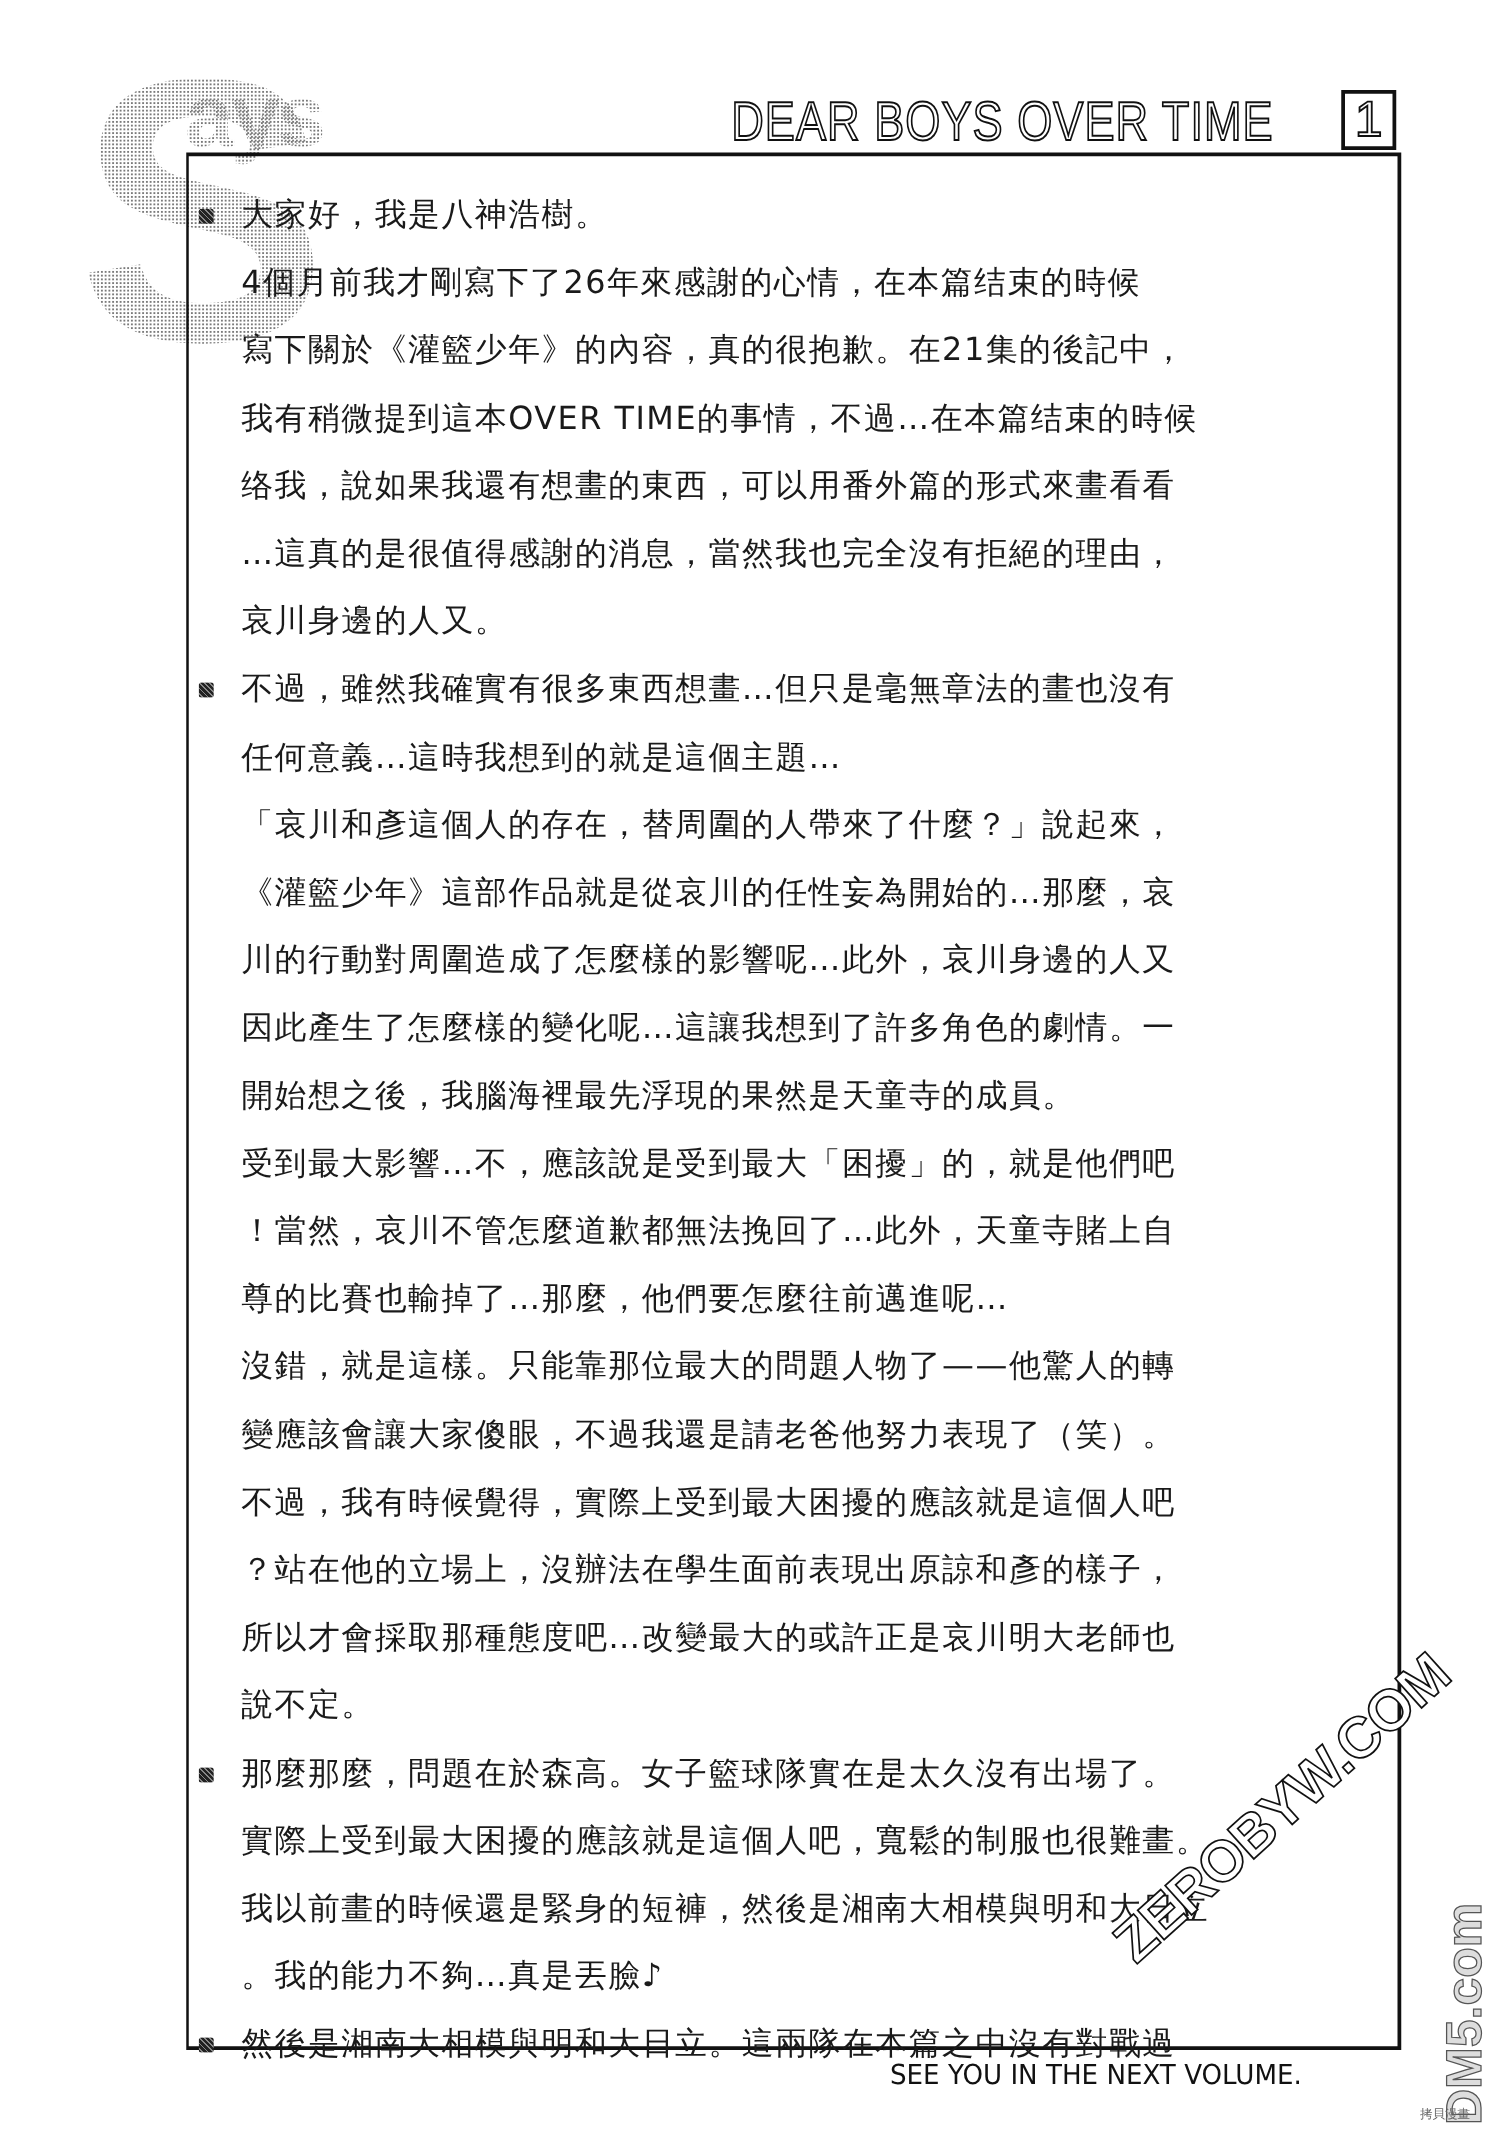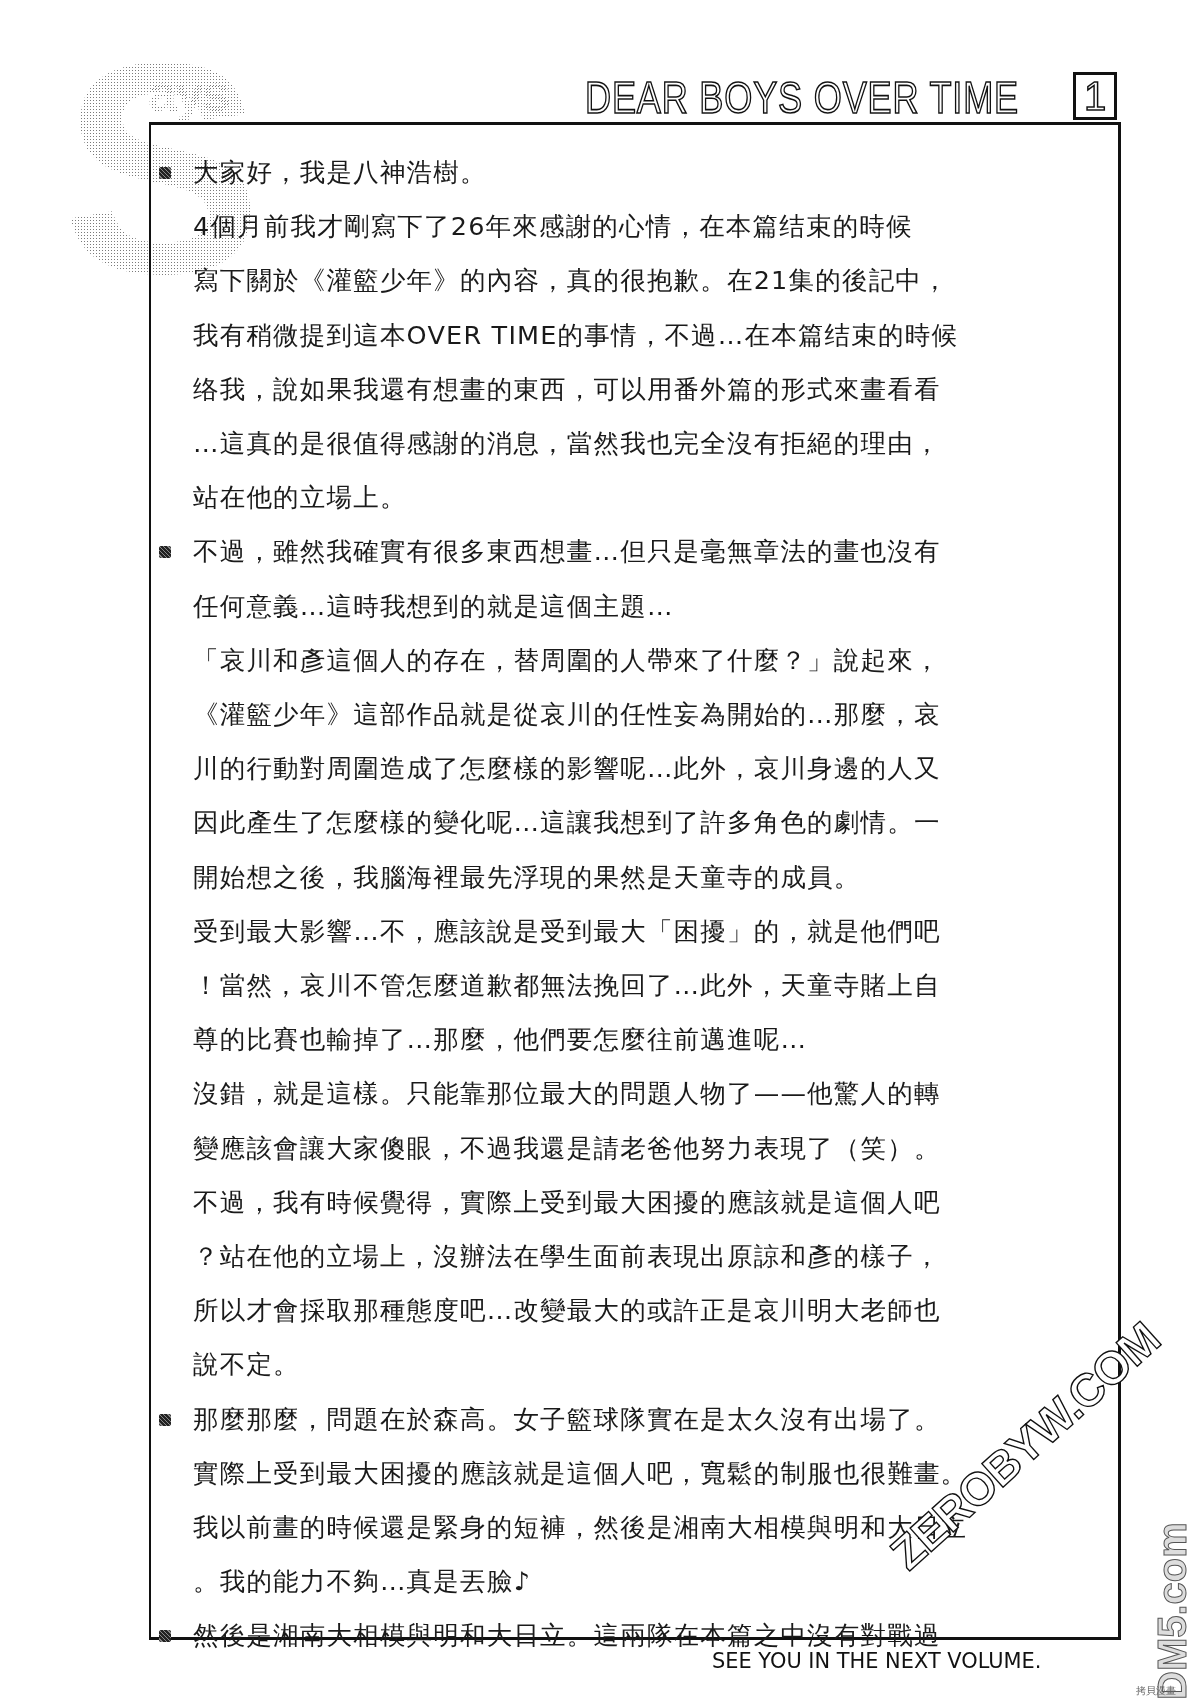--- a/index.html
+++ b/index.html
@@ -9,21 +9,21 @@
     font-family: "Liberation Sans", sans-serif; font-weight: bold;
     font-size: 300px; line-height: 300px; color: #9a9a9a;
     background-image: radial-gradient(#7a7a7a 0.8px, transparent 0.9px);
     background-size: 3px 3px;
     -webkit-background-clip: text; background-clip: text;
     -webkit-text-fill-color: transparent;
   }
   .ays {
     position: absolute; left: 148px; top: 52px;
     font-family: "Liberation Sans", sans-serif; font-weight: bold;
-    font-size: 52px; line-height: 82px; letter-spacing: -2px;
+    font-size: 70px; line-height: 82px; letter-spacing: -2px;
     color: #9a9a9a;
     background-image: radial-gradient(#777 0.8px, transparent 0.9px);
     background-size: 3px 3px;
     -webkit-background-clip: text; background-clip: text;
     -webkit-text-fill-color: transparent;
   }
   .series-title {
     position: absolute; left: 585px; top: 76px;
     font-family: "Liberation Sans", sans-serif; font-size: 44px; line-height: 44px;
     letter-spacing: 1px; color: #ffffff;
@@ -80,21 +80,21 @@
 
 <div class="big-s">S</div>
 <div class="ays">ays</div>
 
 <div class="series-title">DEAR BOYS OVER TIME</div>
 <div class="volume-box">1</div>
 
 <div class="content-box"></div>
 
 <div class="body-text" id="body-text">
-    <div class="para"><span class="bullet"></span><div>大家好，我是八神浩樹。</div><div>4個月前我才剛寫下了26年來感謝的心情，在本篇结束的時候</div><div>寫下關於《灌籃少年》的內容，真的很抱歉。在21集的後記中，</div><div>我有稍微提到這本OVER TIME的事情，不過…在本篇结束的時候</div><div>络我，說如果我還有想畫的東西，可以用番外篇的形式來畫看看</div><div>…這真的是很值得感謝的消息，當然我也完全沒有拒絕的理由，</div><div>站在他的立場上。</div></div>
+    <div class="para"><span class="bullet"></span><div>大家好，我是八神浩樹。</div><div>4個月前我才剛寫下了26年來感謝的心情，在本篇结束的時候</div><div>寫下關於《灌籃少年》的內容，真的很抱歉。在21集的後記中，</div><div>我有稍微提到這本OVER TIME的事情，不過…在本篇结束的時候</div><div>络我，說如果我還有想畫的東西，可以用番外篇的形式來畫看看</div><div>…這真的是很值得感謝的消息，當然我也完全沒有拒絕的理由，</div><div>哀川身邊的人又。</div></div>
     <div class="para"><span class="bullet"></span><div>不過，雖然我確實有很多東西想畫…但只是毫無章法的畫也沒有</div><div>任何意義…這時我想到的就是這個主題…</div><div>「哀川和彥這個人的存在，替周圍的人帶來了什麼？」說起來，</div><div>《灌籃少年》這部作品就是從哀川的任性妄為開始的…那麼，哀</div><div>川的行動對周圍造成了怎麼樣的影響呢…此外，哀川身邊的人又</div><div>因此產生了怎麼樣的變化呢…這讓我想到了許多角色的劇情。一</div><div>開始想之後，我腦海裡最先浮現的果然是天童寺的成員。</div><div>受到最大影響…不，應該說是受到最大「困擾」的，就是他們吧</div><div>！當然，哀川不管怎麼道歉都無法挽回了…此外，天童寺賭上自</div><div>尊的比賽也輸掉了…那麼，他們要怎麼往前邁進呢…</div><div>沒錯，就是這樣。只能靠那位最大的問題人物了——他驚人的轉</div><div>變應該會讓大家傻眼，不過我還是請老爸他努力表現了（笑）。</div><div>不過，我有時候覺得，實際上受到最大困擾的應該就是這個人吧</div><div>？站在他的立場上，沒辦法在學生面前表現出原諒和彥的樣子，</div><div>所以才會採取那種態度吧…改變最大的或許正是哀川明大老師也</div><div>說不定。</div></div>
     <div class="para"><span class="bullet"></span><div>那麼那麼，問題在於森高。女子籃球隊實在是太久沒有出場了。</div><div>實際上受到最大困擾的應該就是這個人吧，寬鬆的制服也很難畫。</div><div>我以前畫的時候還是緊身的短褲，然後是湘南大相模與明和大日立</div><div>。我的能力不夠…真是丟臉♪</div></div>
     <div class="para"><span class="bullet"></span><div>然後是湘南大相模與明和大日立。這兩隊在本篇之中沒有對戰過</div></div>
   </div>
 
 <div class="closing">SEE YOU IN THE NEXT VOLUME.</div>
 
 <div class="watermark-zero">ZEROBYW.COM</div>
 <div class="watermark-dm5">DM5.com</div>
 <div class="watermark-cn">拷貝漫畫</div>

